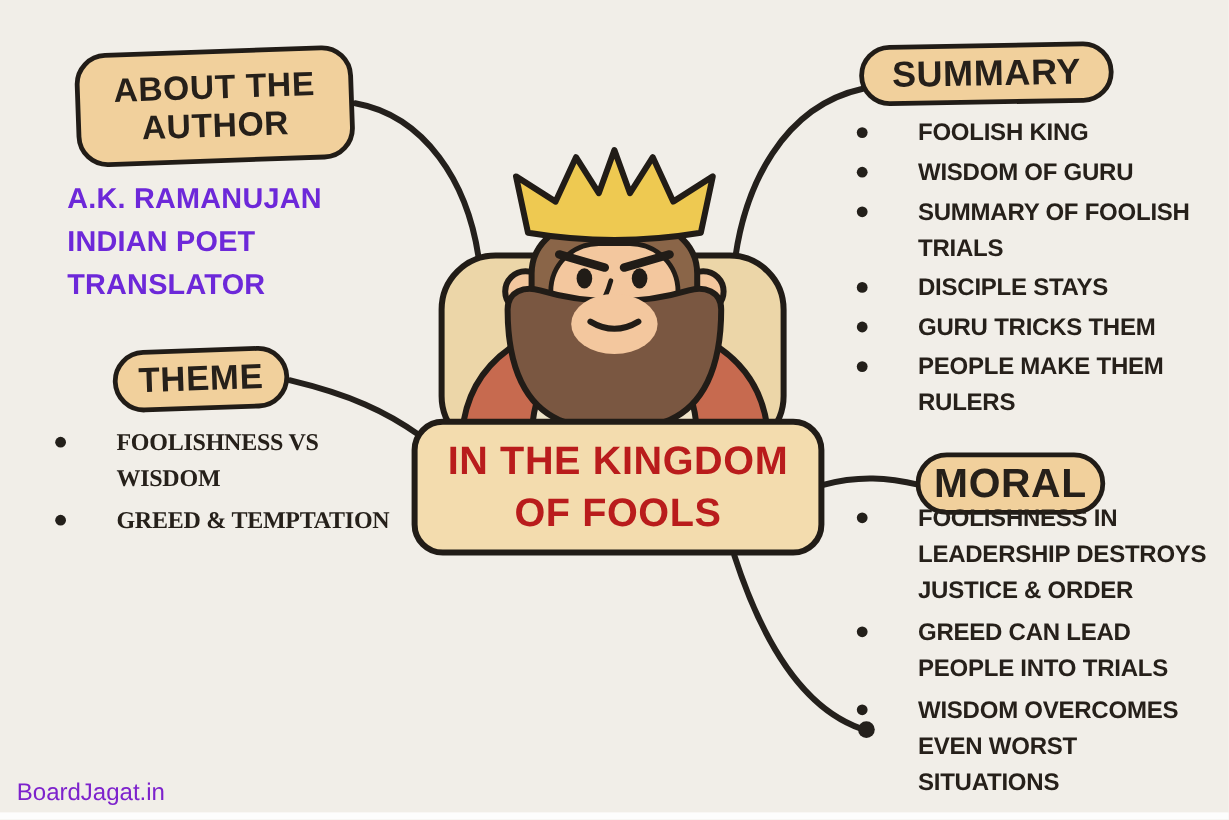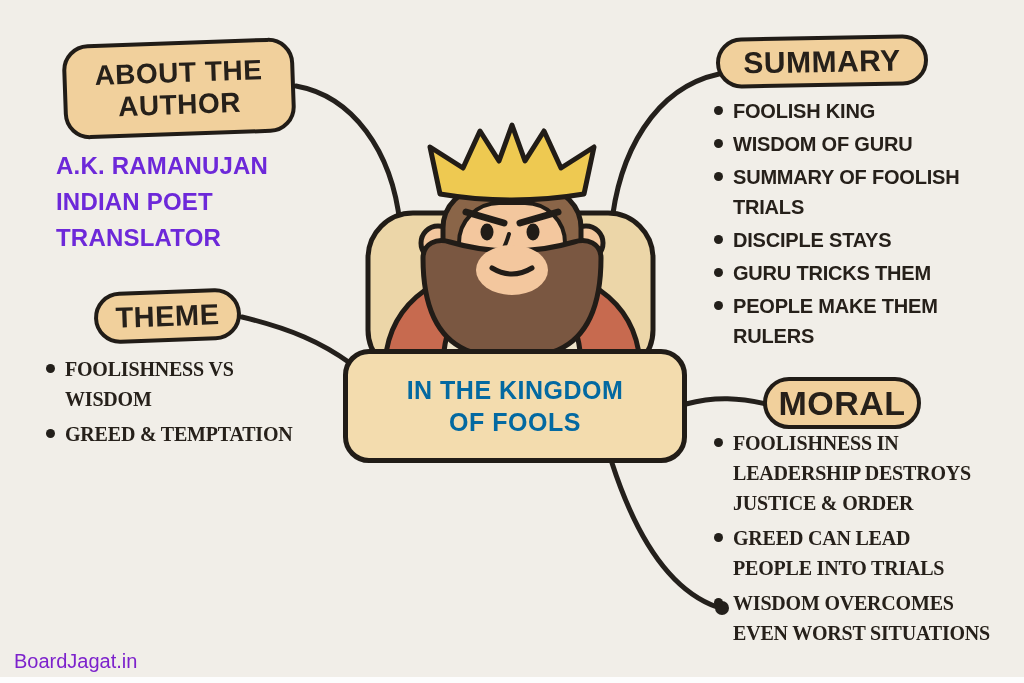--- a/index.html
+++ b/index.html
@@ -21,45 +21,45 @@
   }
   .box-about  { left:63px;  top:41px;  width:232px; height:95px; font-size:28px; transform:rotate(-2deg); }
   .box-theme  { left:94px;  top:290px; width:147px; height:52px; font-size:29px; transform:rotate(-2deg); }
   .box-summary{ left:716px; top:36px;  width:212px; height:51px; font-size:30px; transform:rotate(-1deg); }
   .box-moral  { left:763px; top:377px; width:158px; height:52px; font-size:34px; }
 
   .title-box {
     position:absolute; left:343px; top:349px; width:344px; height:114px;
     display:flex; align-items:center; justify-content:center; text-align:center;
     background:#f3dcae; border:5px solid #211c17; border-radius:26px;
-    color:#0369a1; font-weight:bold; font-size:25px; line-height:1.3;
+    color:#b91c1c; font-weight:bold; font-size:33px; line-height:1.3;
     letter-spacing:.5px; white-space:pre-line;
   }
 
   
   .author-details {
     position:absolute; left:56px; top:148px; width:246px;
     font-size:24px; font-weight:bold; color:#6d28d9;
     line-height:1.5; white-space:pre-line; letter-spacing:.2px;
   }
 
   .bullet-list { position:absolute; list-style:none; }
-  .bullet-list li { display:flex; margin-bottom:5px; }
+  .bullet-list li { display:flex; margin-bottom:5px;gap:32px; }
   .bullet-dot {
     width:9px; height:9px; border-radius:50%; background:#231f1a;
     flex-shrink:0; margin:10px 10px 0 0;
   }
   .item-text {
     font-size:20px; font-weight:bold; color:#26201a; line-height:1.5;
     white-space:pre-line; letter-spacing:-0.2px;
   }
   .list-theme   { left:46px;  top:354px; width:290px;font-family:Liberation Serif, serif; }
   .list-summary { left:714px; top:96px;  width:300px; }
   .list-summary li { margin-bottom:3px; }
-  .list-moral   { left:714px; top:428px; width:305px;font-family:Liberation Serif, serif; }
+  .list-moral   { left:714px; top:417px; width:305px; }
 
   
   .watermark {
     position:absolute; left:14px; top:650px;
     font-family:Liberation Sans, sans-serif; font-size:20px; color:#7d22cc;
   }
   .bottom-strip {
     position:absolute; left:0; bottom:0; width:1024px; height:6px; background:#fdfdfd;
   }
 </style>

